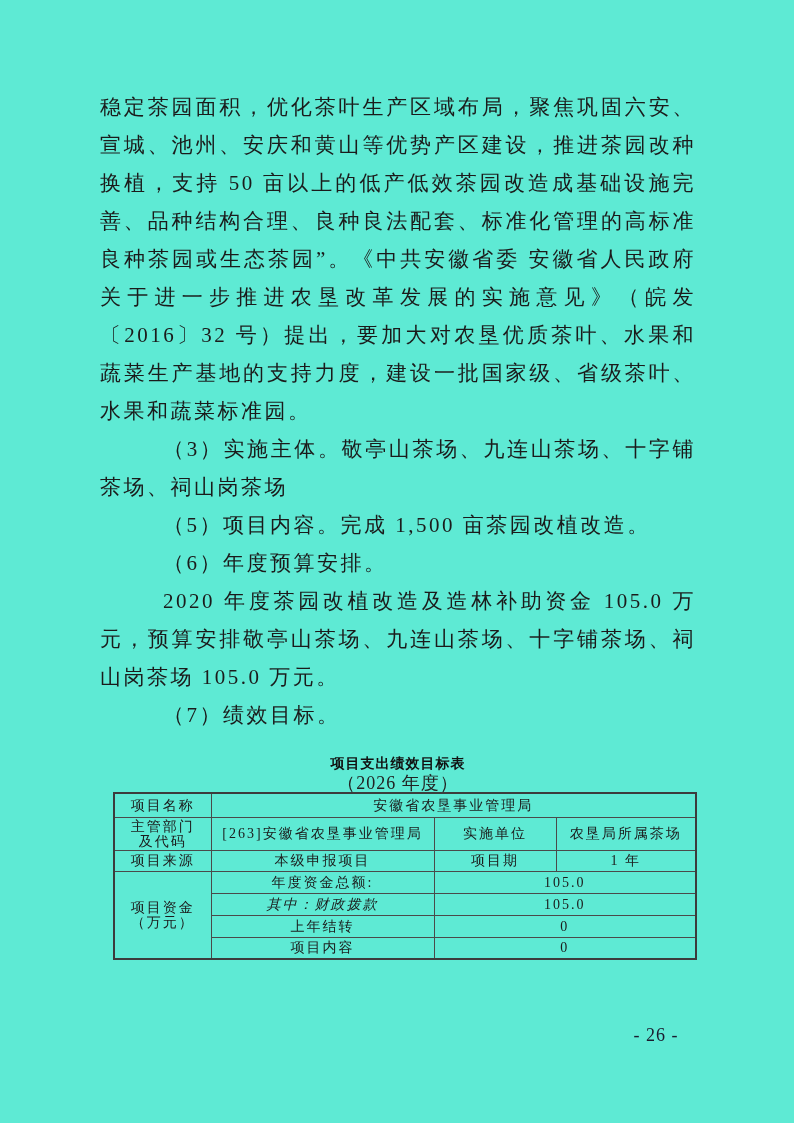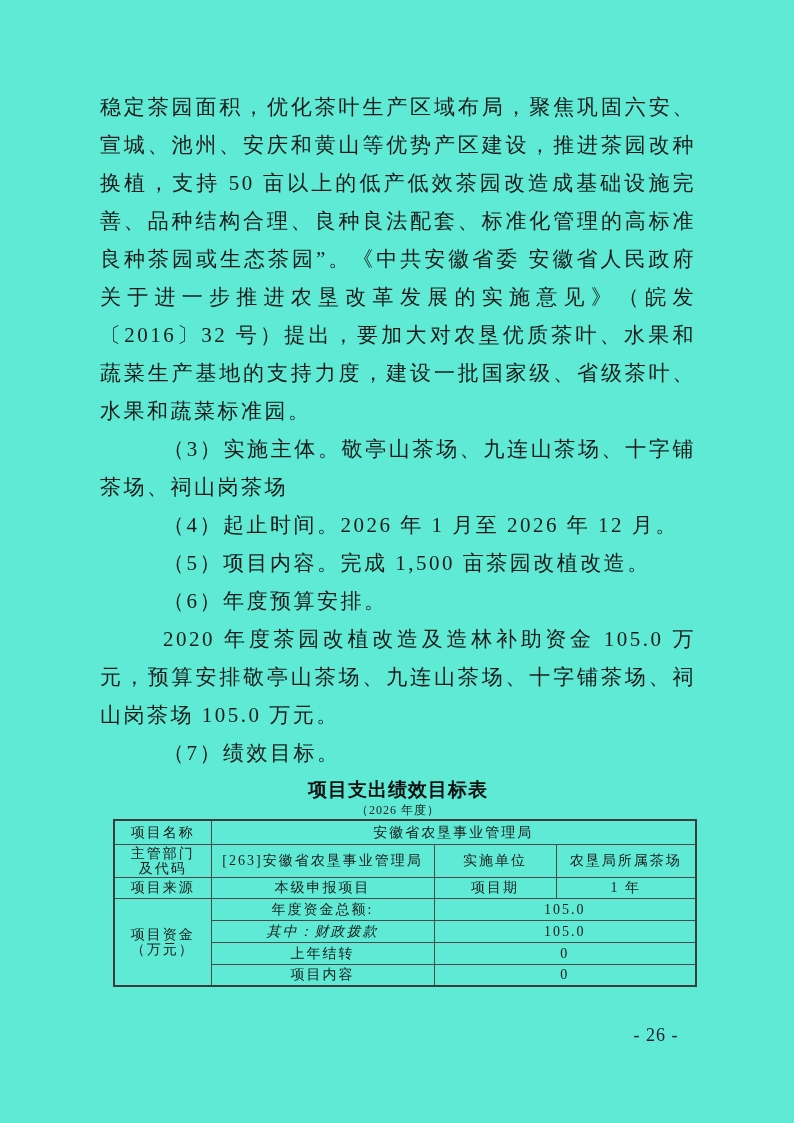--- a/index.html
+++ b/index.html
@@ -21,32 +21,32 @@
   }
   .body-par {
     font-size: 21px;
     line-height: 38px;
     letter-spacing: 2.5px;
     text-align: justify;
     color: #1b1b1b;
   }
   .body-par.indent { text-indent: 63px; }
   .tbl-title {
-    margin-top: 6px;
+    margin-top: 17px;
     text-align: center;
     font-family: "Liberation Sans", sans-serif;
     font-weight: bold;
-    font-size: 19px;
+    font-size: 14px;
     line-height: 24px;
     letter-spacing: 1px;
     color: #111;
   }
   .tbl-subtitle {
     text-align: center;
-    font-size: 12px;
+    font-size: 18px;
     line-height: 17px;
     letter-spacing: 1px;
     color: #222;
   }
   table.perf-table {
     border-collapse: collapse;
     table-layout: fixed;
     margin-left: 13px;
     width: 582px;
     border: 2px solid #3c3c3c;
@@ -85,21 +85,20 @@
   }
 </style>
 </head>
 <body>
 
 <div class="page">
   <div class="content">
 
     <p class="body-par">稳定茶园面积，优化茶叶生产区域布局，聚焦巩固六安、宣城、池州、安庆和黄山等优势产区建设，推进茶园改种换植，支持 50 亩以上的低产低效茶园改造成基础设施完善、品种结构合理、良种良法配套、标准化管理的高标准良种茶园或生态茶园”。《中共安徽省委 安徽省人民政府关于进一步推进农垦改革发展的实施意见》（皖发〔2016〕32 号）提出，要加大对农垦优质茶叶、水果和蔬菜生产基地的支持力度，建设一批国家级、省级茶叶、水果和蔬菜标准园。</p>
     <p class="body-par indent">（3）实施主体。敬亭山茶场、九连山茶场、十字铺茶场、祠山岗茶场</p>
-    <p class="body-par indent">（4）起止时间。2026 年 1 月至 2026 年 12 月。</p>
     <p class="body-par indent">（5）项目内容。完成 1,500 亩茶园改植改造。</p>
     <p class="body-par indent">（6）年度预算安排。</p>
     <p class="body-par indent">2020 年度茶园改植改造及造林补助资金 105.0 万元，预算安排敬亭山茶场、九连山茶场、十字铺茶场、祠山岗茶场 105.0 万元。</p>
     <p class="body-par indent">（7）绩效目标。</p>
 
     <div class="tbl-title">项目支出绩效目标表</div>
     <div class="tbl-subtitle">（2026 年度）</div>
 
     <table class="perf-table">
       <colgroup>

